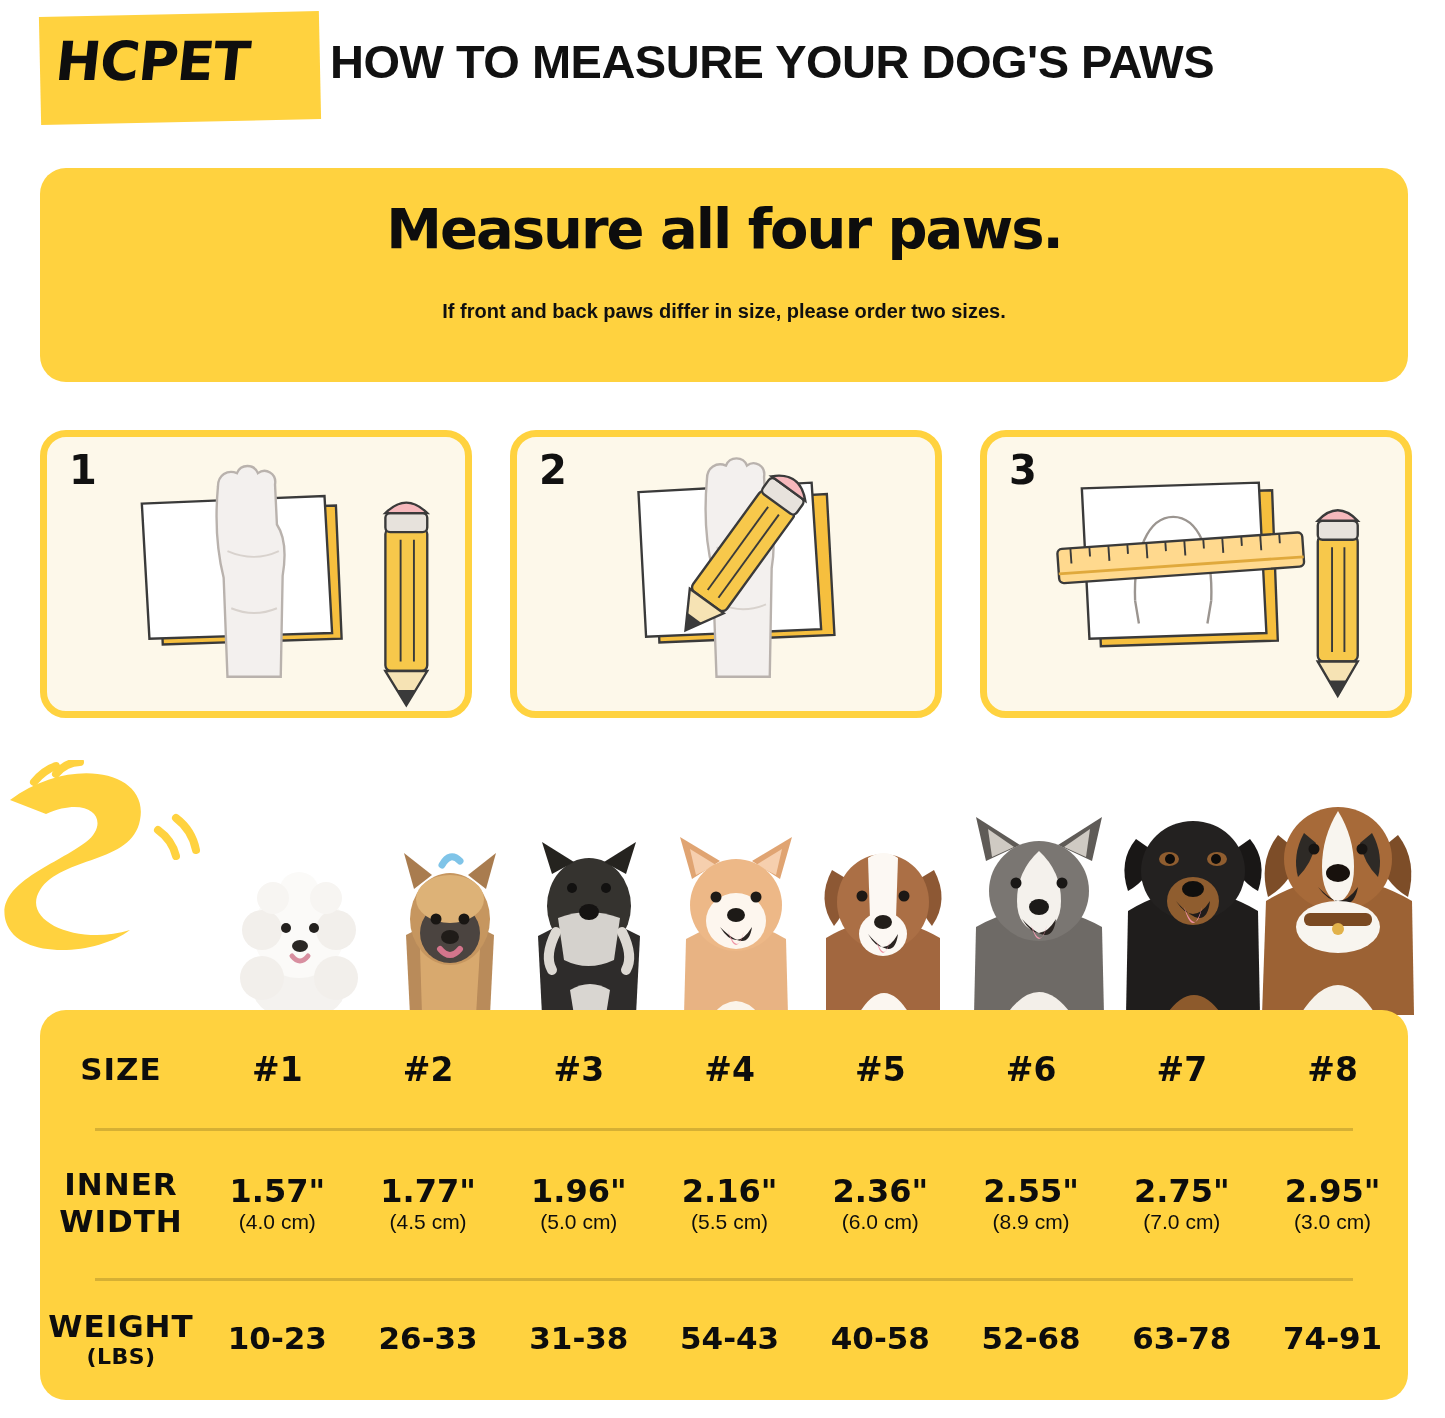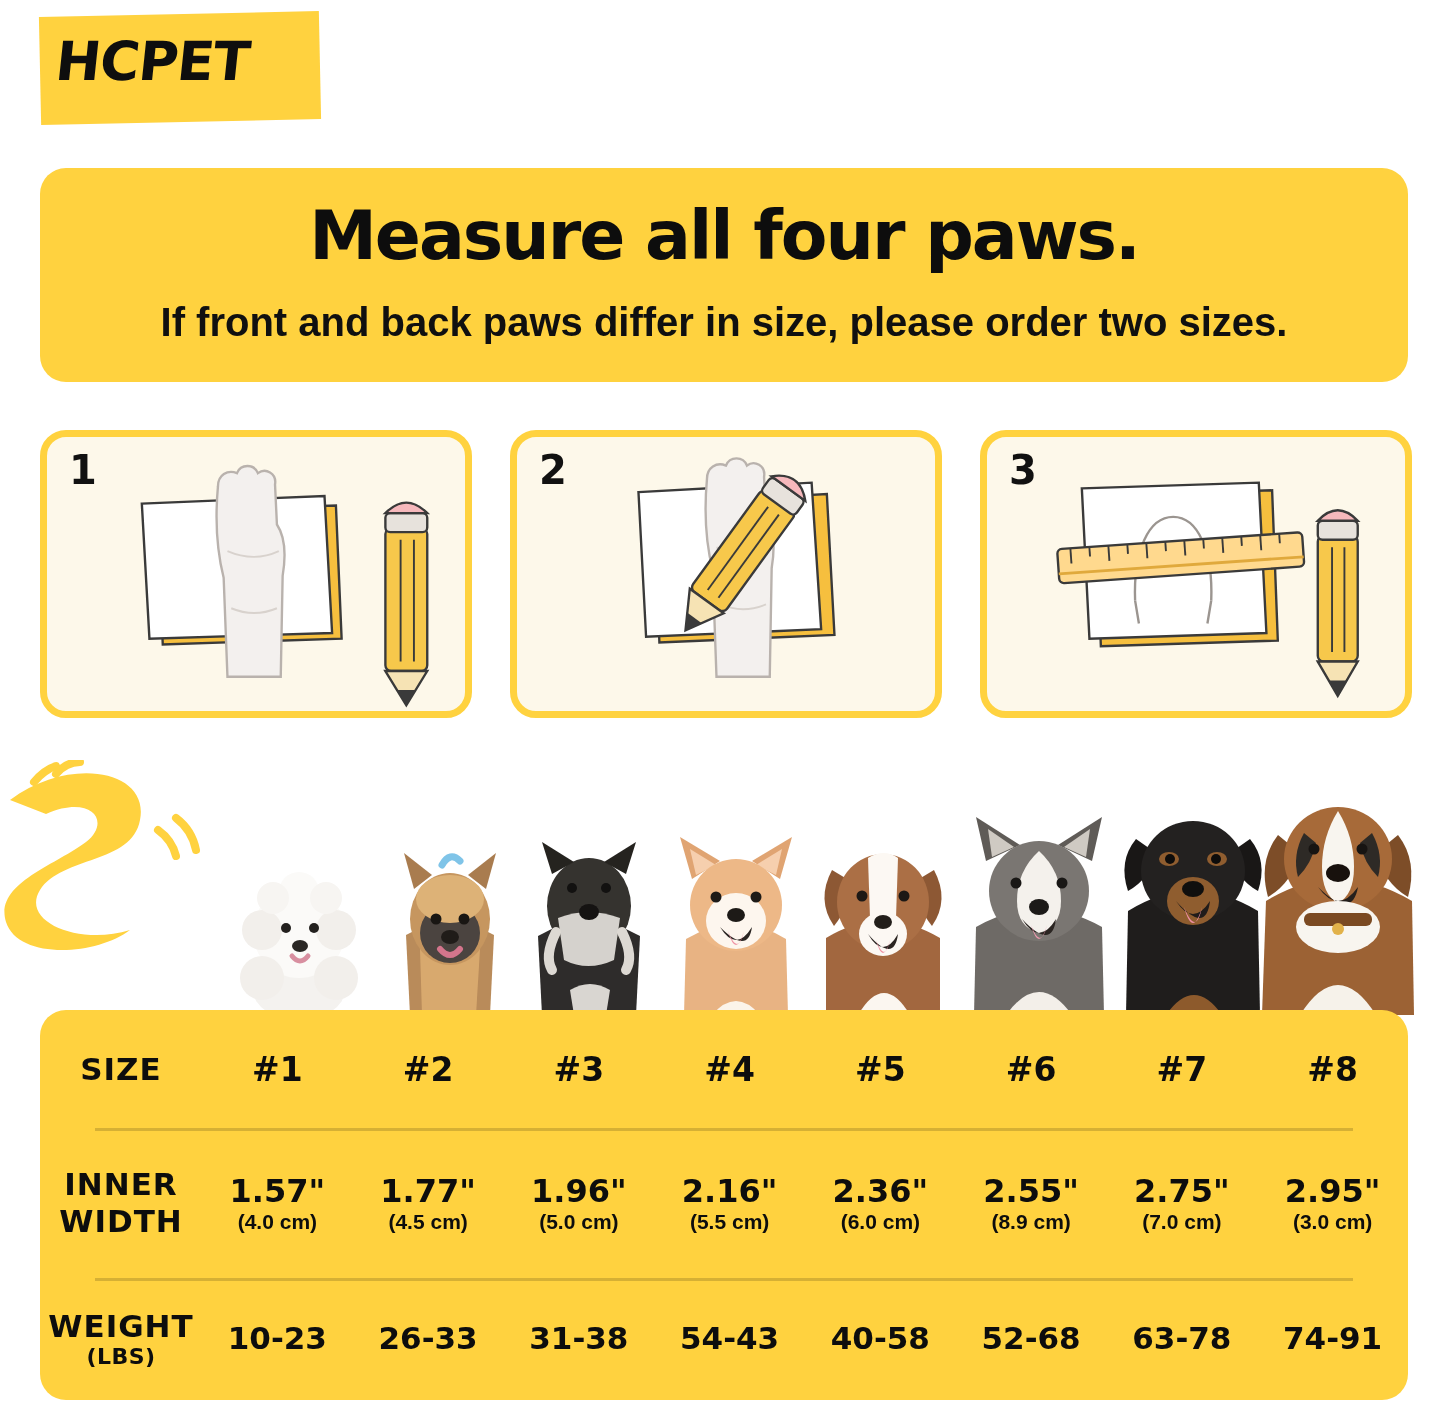--- a/index.html
+++ b/index.html
@@ -64,32 +64,32 @@
     background: #ffd23f;
     border-radius: 26px;
   }
   .notice-title {
     position: absolute;
     left: 0; right: 0;
     top: 28px;
     text-align: center;
     font-family: "DejaVu Sans", sans-serif;
     font-weight: bold;
-    font-size: 68px;
+    font-size: 56px;
     letter-spacing: -2px;
     color: #0d0d0d;
   }
   .notice-sub {
     position: absolute;
     left: 0; right: 0;
     top: 132px;
     text-align: center;
     font-family: "Liberation Sans", sans-serif;
     font-weight: bold;
-    font-size: 40px;
+    font-size: 20px;
     color: #101010;
   }
 
   
   .steps {
     position: absolute;
     left: 40px;
     top: 430px;
     width: 1370px;
     height: 300px;
@@ -195,39 +195,40 @@
     font-size: 33px;
   }
   .in-main {
     font-family: "DejaVu Sans", sans-serif;
     font-weight: bold;
     font-size: 32px;
     white-space: nowrap;
   }
   .in-sub {
     font-family: "Liberation Sans", sans-serif;
-    font-weight: bold;
+    font-weight: normal;
     font-size: 21px;
     white-space: nowrap;
     text-align: center;
   }
   .wt {
     font-family: "DejaVu Sans", sans-serif;
     font-weight: bold;
     font-size: 31px;
     white-space: nowrap;
   }
   .cell-stack { line-height: 1.18; }
 </style>
 </head>
 <body>
 
 <div class="header">
   <div class="brand-badge"></div>
   <div class="brand-text">HCPET</div>
+  <div class="header-title">HOW TO MEASURE YOUR DOG'S PAWS</div>
 </div>
 
 <div class="notice">
   <div class="notice-title">Measure all four paws.</div>
   <div class="notice-sub">If front and back paws differ in size, please order two sizes.</div>
 </div>
 
 <div class="steps">
 
   <div class="step-card c1">

